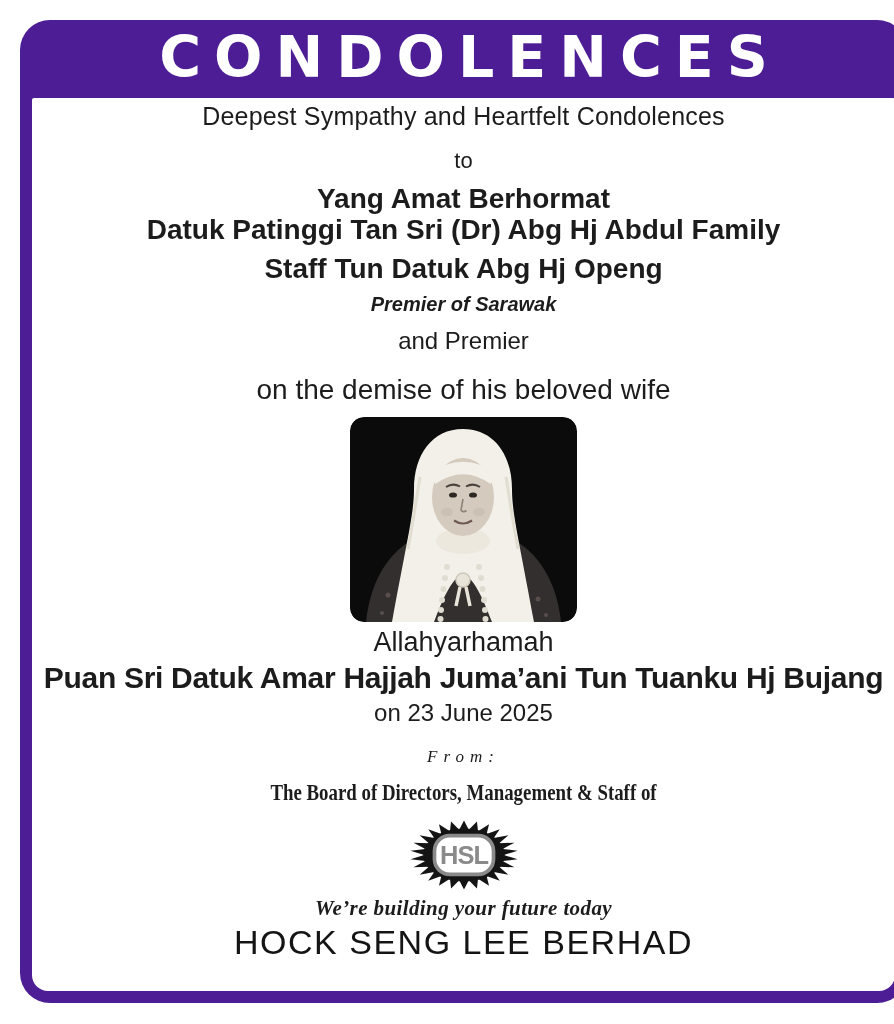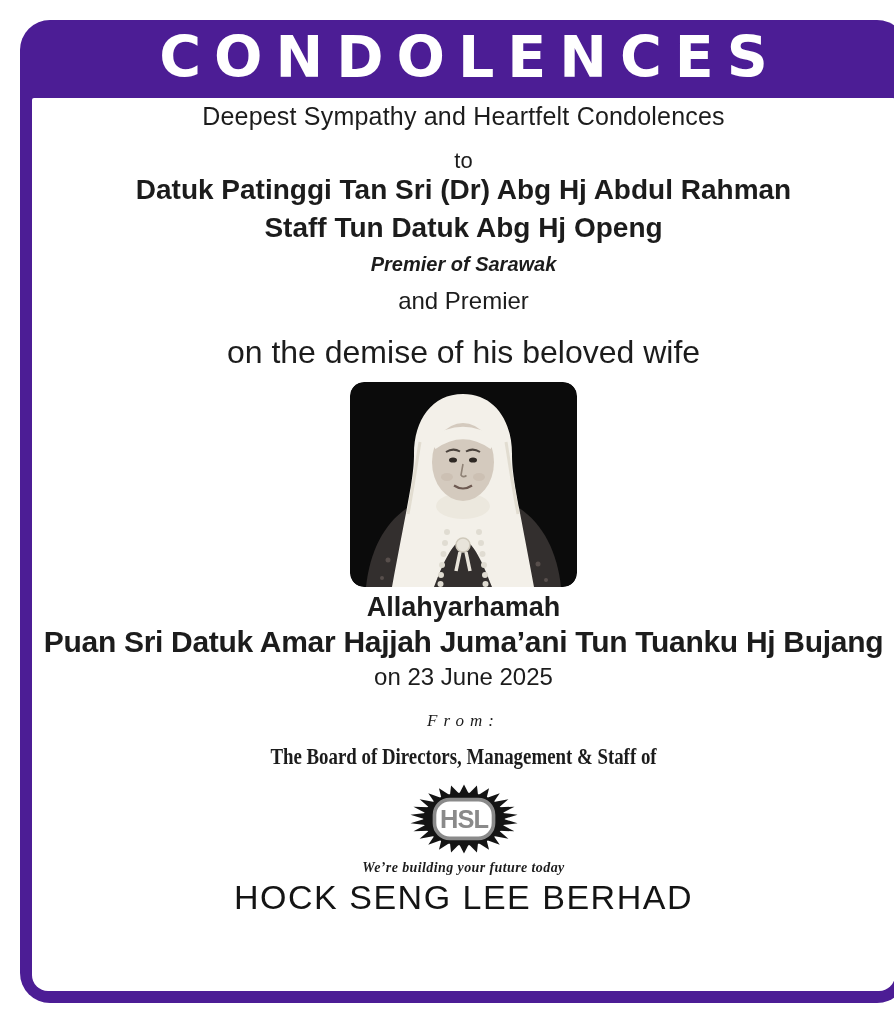--- a/index.html
+++ b/index.html
@@ -42,24 +42,24 @@
     text-align: left;
     overflow: hidden;
   }
   .intro { font-size: 25px; margin-top: 4px; letter-spacing: 0.2px; }
   .to { font-size: 22px; margin-top: 17px; }
   .honorific { font-size: 28px; font-weight: bold; margin-top: 9px; line-height: 1.12; }
   .name-l1 { font-size: 28px; font-weight: bold; line-height: 1.12; }
   .name-l2 { font-size: 28px; font-weight: bold; margin-top: 7px; line-height: 1.12; }
   .premier { font-size: 20px; font-weight: bold; font-style: italic; margin-top: 9px; }
   .and-family { font-size: 24px; margin-top: 11px; }
-  .occasion { font-size: 32px; margin-top: 19px; }
+  .occasion { font-size: 28px; margin-top: 19px; }
   .photo-wrap { margin-top: 11px; line-height: 0; }
   .photo-wrap svg { border-radius: 14px; }
-  .allah { font-size: 27px; font-weight: bold; margin-top: 6px; line-height: 1.1; }
+  .allah { font-size: 27px; font-weight: normal; margin-top: 6px; line-height: 1.1; }
   .deceased { font-size: 30px; font-weight: bold; margin-top: 3px; line-height: 1.1; letter-spacing: -0.3px; }
   .date { font-size: 24px; margin-top: 5px; }
   .prayer {
     font-family: "Liberation Serif", serif;
     font-weight: bold; font-style: italic;
     font-size: 21px; margin-top: 17px;
   }
   .from-label {
     font-family: "Liberation Serif", serif;
     font-style: italic;
@@ -71,21 +71,21 @@
     font-weight: bold;
     font-size: 23px;
     margin-top: 13px;
     transform: scaleX(0.82);
     white-space: nowrap;
   }
   .logo { margin-top: 13px; line-height: 0; }
   .tagline {
     font-family: "Liberation Serif", serif;
     font-weight: bold; font-style: italic;
-    font-size: 14px; margin-top: 5px;
+    font-size: 21px; margin-top: 5px;
     letter-spacing: 0.4px;
   }
   .company-name {
     font-size: 34px;
     letter-spacing: 1.5px;
     margin-top: 2px;
     color: #141414;
     white-space: nowrap;
   }
 </style>
@@ -94,21 +94,22 @@
 
 <div class="frame">
   <div class="band">
     <div class="band-title">CONDOLENCES</div>
   </div>
 
   <div class="inner">
     <div class="intro">Deepest Sympathy and Heartfelt Condolences</div>
     <div class="to">to</div>
 
-    <div class="name-l1">Datuk Patinggi Tan Sri (Dr) Abg Hj Abdul Rahman</div>
+    <div class="honorific">Yang Amat Berhormat</div>
+    <div class="name-l1">Datuk Patinggi Tan Sri (Dr) Abg Hj Abdul Family</div>
     <div class="name-l2">Staff Tun Datuk Abg Hj Openg</div>
     <div class="premier">Premier of Sarawak</div>
     <div class="and-family">and Premier</div>
     <div class="occasion">on the demise of his beloved wife</div>
 
     <div class="photo-wrap">
       <svg width="227" height="205" viewBox="0 0 227 205" xmlns="http://www.w3.org/2000/svg">
         <rect x="0" y="0" width="227" height="205" rx="14" fill="#0b0b0b"></rect>
 
         <path d="M16,205 C22,148 55,110 113,110 C171,110 205,148 211,205 Z" fill="#332f2e"></path>

